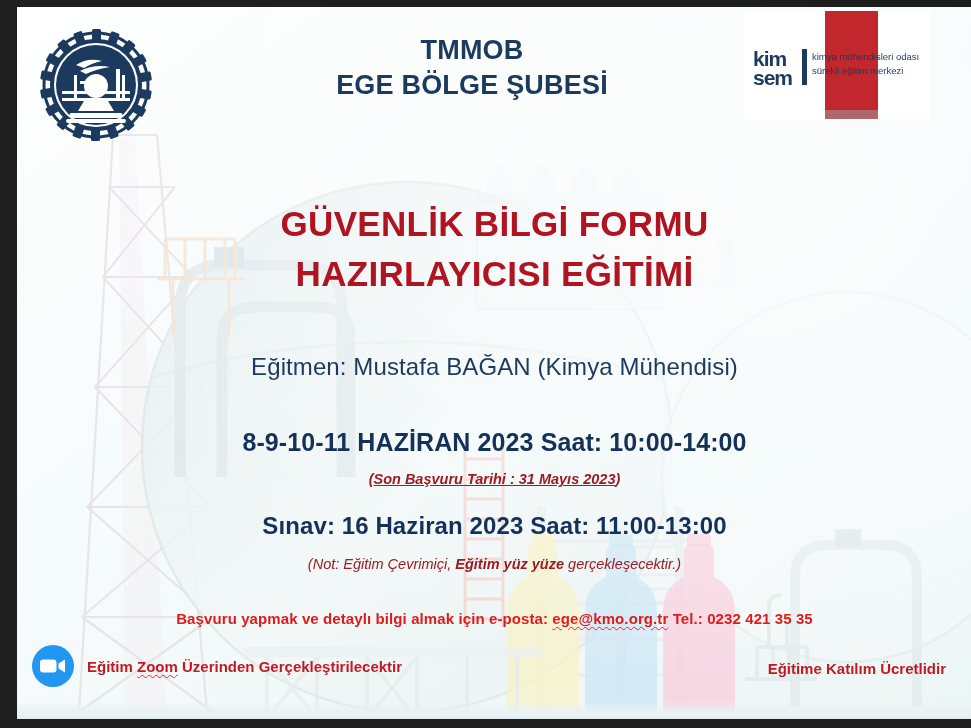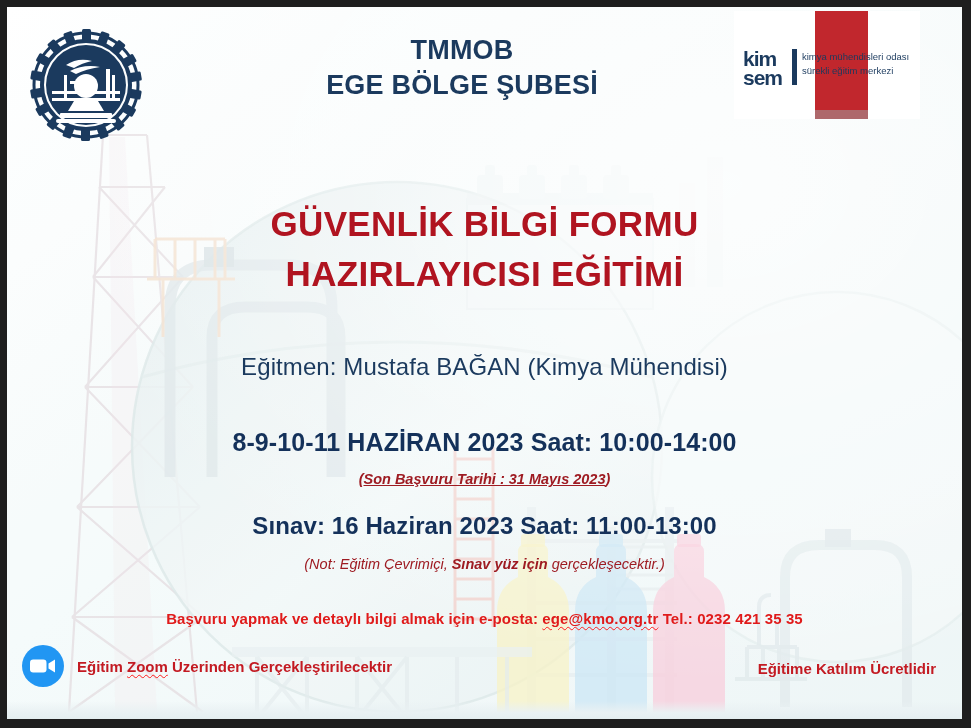--- a/index.html
+++ b/index.html
@@ -11,21 +11,21 @@
     overflow: hidden;
     background: #2b2b2b;
     font-family: "Liberation Sans", sans-serif;
   }
 
   #poster {
     position: relative;
     width: 971px;
     height: 728px;
     background: #1e1e1e;
-    padding: 7px 9px 9px 7px;
+    padding: 7px 9px 9px 17px;
   }
 
   
   #slide {
     position: relative;
     width: 955px;
     height: 712px;
     overflow: hidden;
     background:
       radial-gradient(ellipse 70% 55% at 78% 28%, #ffffff 0%, rgba(255,255,255,0) 62%),
@@ -473,21 +473,21 @@
       </div>
 
       <div id="instructor">Eğitmen: Mustafa BAĞAN (Kimya Mühendisi)</div>
 
       <div id="course-dates">8-9-10-11 HAZİRAN 2023 Saat: 10:00-14:00</div>
 
       <div id="deadline"><span>(</span><span class="u">Son Başvuru Tarihi : 31 Mayıs 2023</span><span>)</span></div>
 
       <div id="exam-line">Sınav: 16 Haziran 2023 Saat: 11:00-13:00</div>
 
-      <div id="note-line"><span>(Not: Eğitim Çevrimiçi, </span><span class="b">Sınav yüz için</span><span> gerçekleşecektir.)</span></div>
+      <div id="note-line"><span>(Not: Eğitim Çevrimiçi, </span><span class="b">Eğitim yüz yüze</span><span> gerçekleşecektir.)</span></div>
 
       <div id="contact-line"><span>Başvuru yapmak ve detaylı bilgi almak için e-posta: </span><span class="squiggle">ege@kmo.org.tr</span><span> Tel.: 0232 421 35 35</span></div>
     </div>
 
     <div id="footer">
 
       <div id="zoom-badge">
         <span id="zoom-icon">
           <svg width="26" height="16" viewBox="0 0 26 16" aria-hidden="true">
             <rect x="0" y="1.5" width="16.5" height="13" rx="3.2" fill="#ffffff"></rect>

